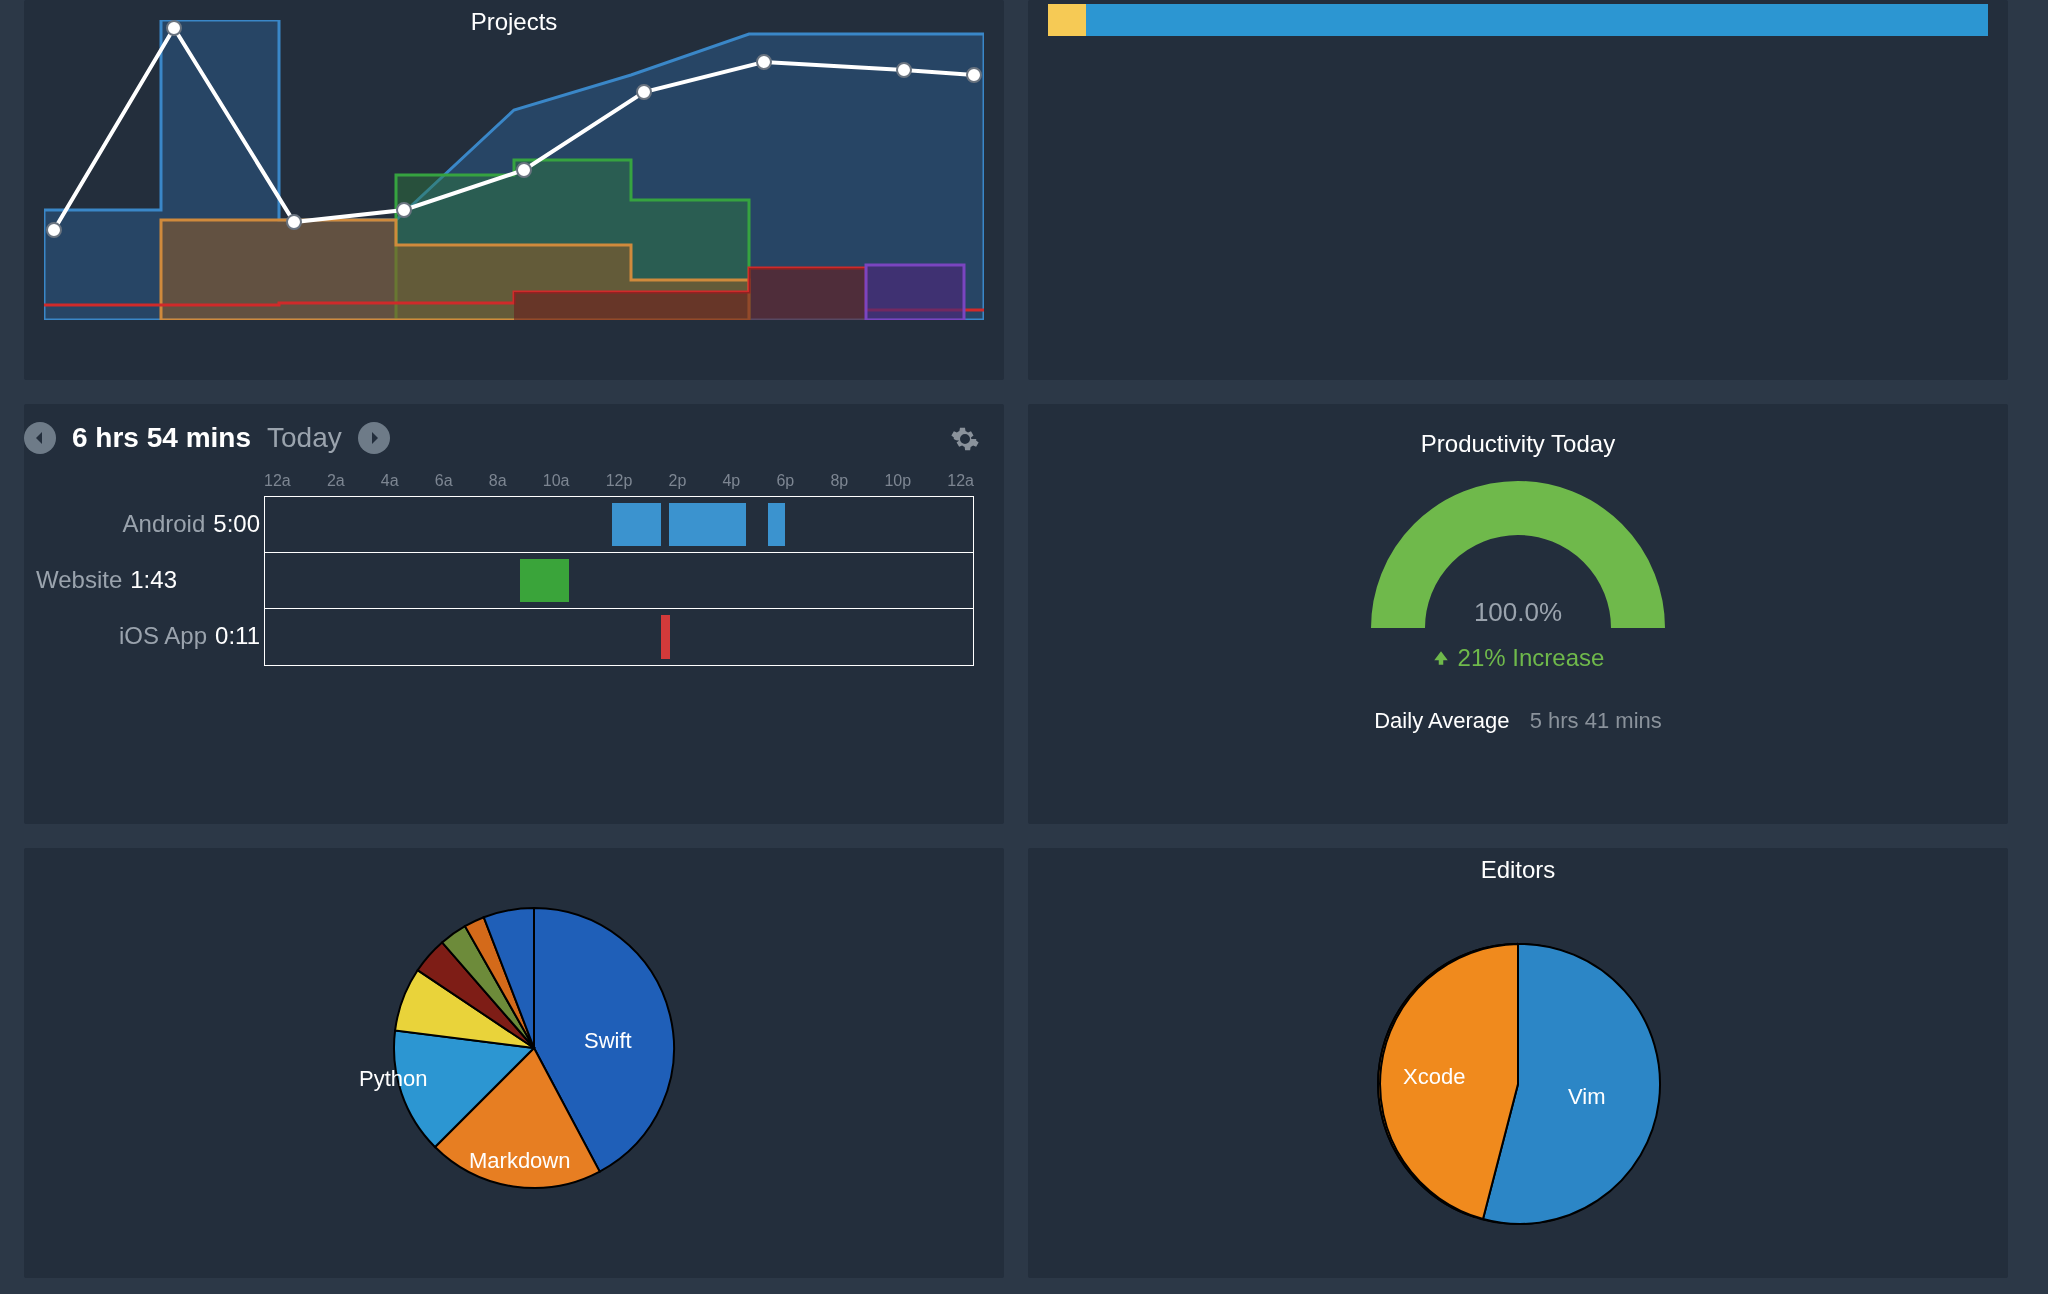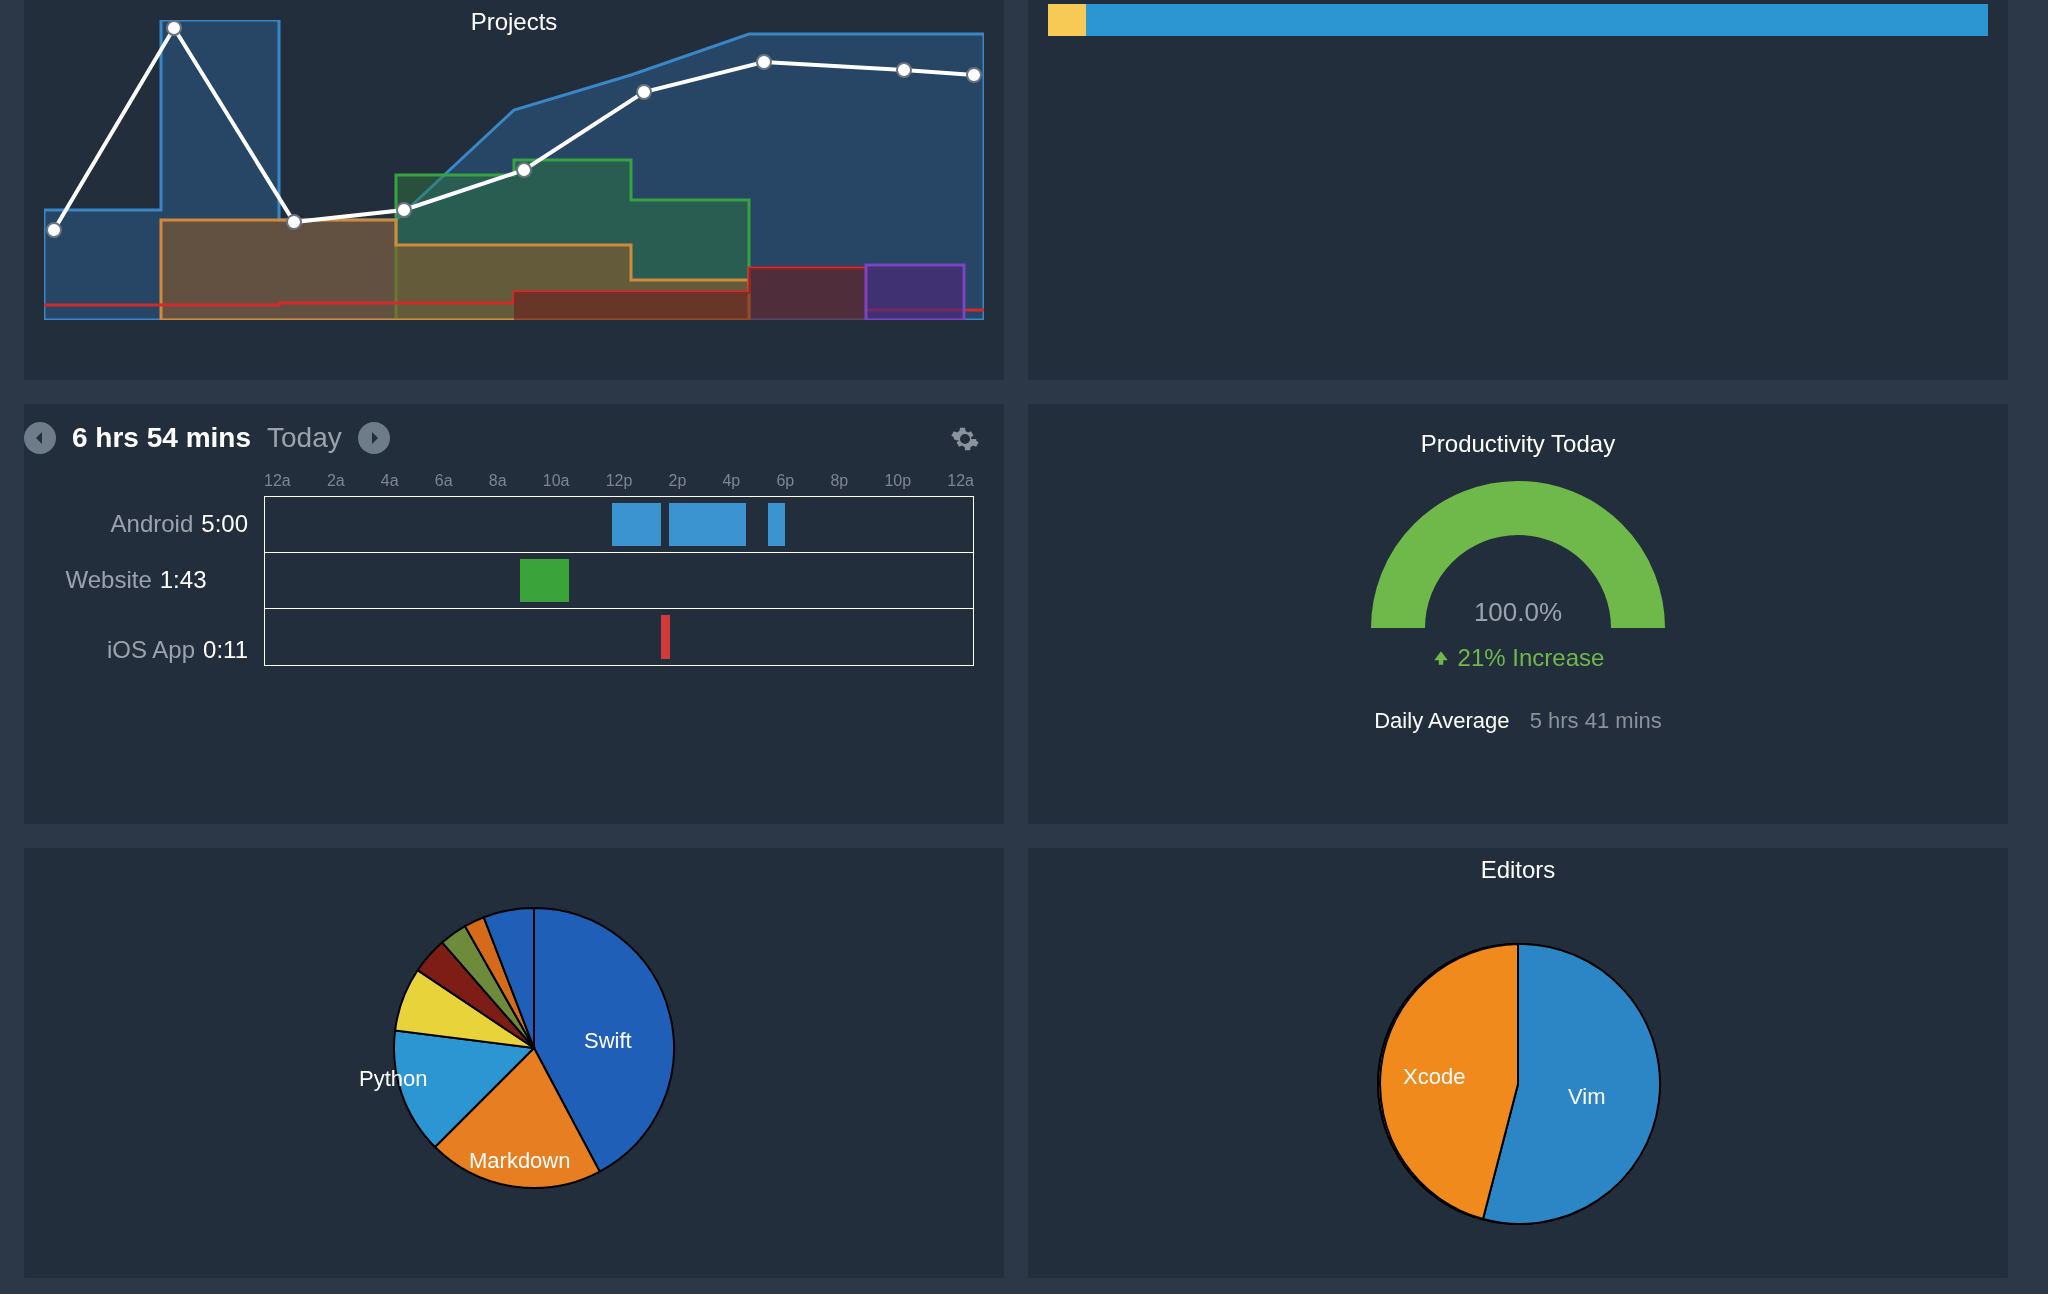--- a/index.html
+++ b/index.html
@@ -167,30 +167,30 @@
         <span>10a</span>
       <span>12p</span>
         <span>2p</span>
         <span>4p</span>
       <span>6p</span>
         <span>8p</span>
         <span>10p</span>
       <span>12a</span>
     </div>
     <div style="position:relative;">
-      <div style="position:absolute; left:0; top:0; width:234px;">
+      <div style="position:absolute; left:12px; top:0; width:234px;">
         <div style="height:56px; display:flex; align-items:center; justify-content:flex-end; padding-right:10px; font-size:24px;">
           <span style="color:#9aa3ad; margin-right:8px;">Android</span>
           <span style="color:#ffffff;">5:00</span>
         </div>
-        <div style="height:56px; display:flex; align-items:center; justify-content:center; padding-right:10px; font-size:24px;">
+        <div style="height:56px; display:flex; align-items:center; justify-content:flex-start; padding-right:10px; font-size:24px;">
           <span style="color:#9aa3ad; margin-right:8px;">Website</span>
           <span style="color:#ffffff;">1:43</span>
         </div>
-        <div style="height:56px; display:flex; align-items:flex-end; justify-content:flex-end; padding-right:10px; font-size:24px;">
+        <div style="height:56px; display:flex; align-items:center; justify-content:flex-end; padding-right:10px; font-size:24px;">
           <span style="color:#9aa3ad; margin-right:8px;">iOS App</span>
           <span style="color:#ffffff;">0:11</span>
         </div>
       </div>
       <div class="tl-rows">
         <div class="tl-row">
           <div class="tl-block" style="left:49%; width:7%; background:#3b93cf;"></div>
           <div class="tl-block" style="left:57%; width:11%; background:#3b93cf;"></div>
           <div class="tl-block" style="left:71%; width:2.5%; background:#3b93cf;"></div>
         </div>

